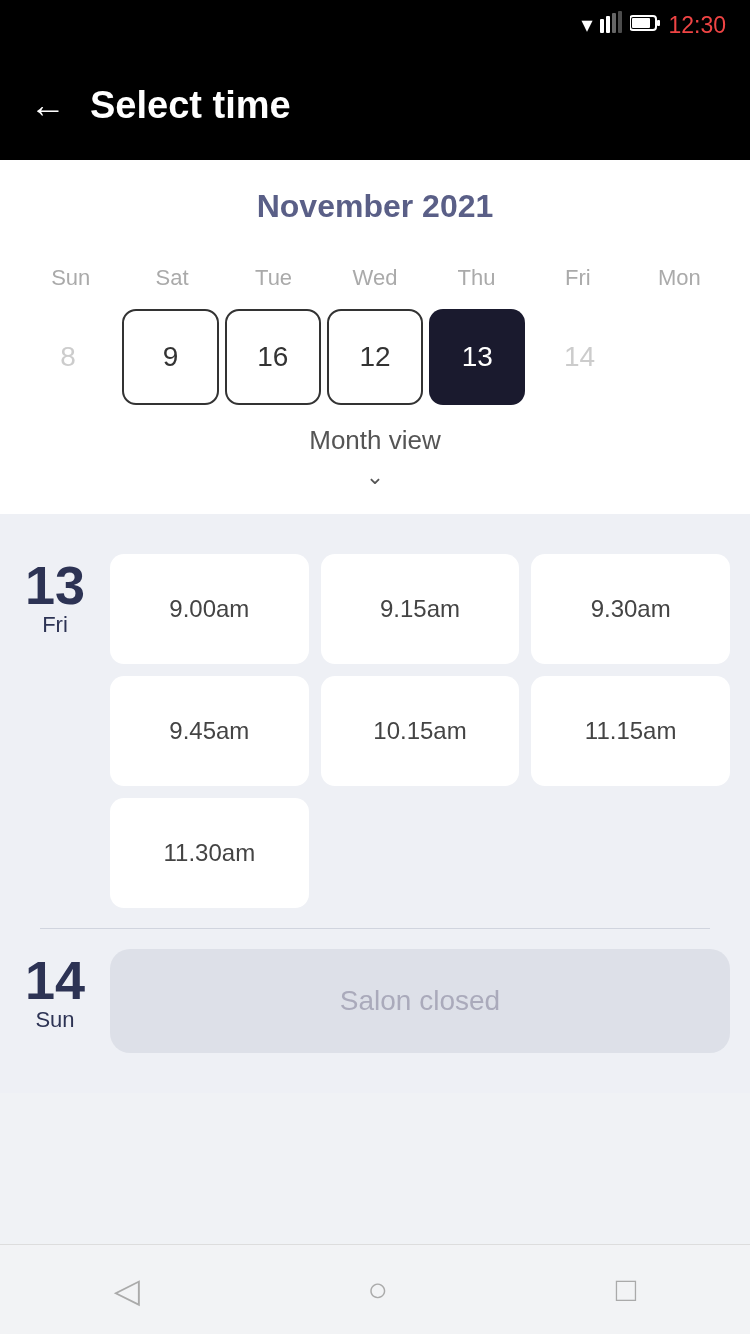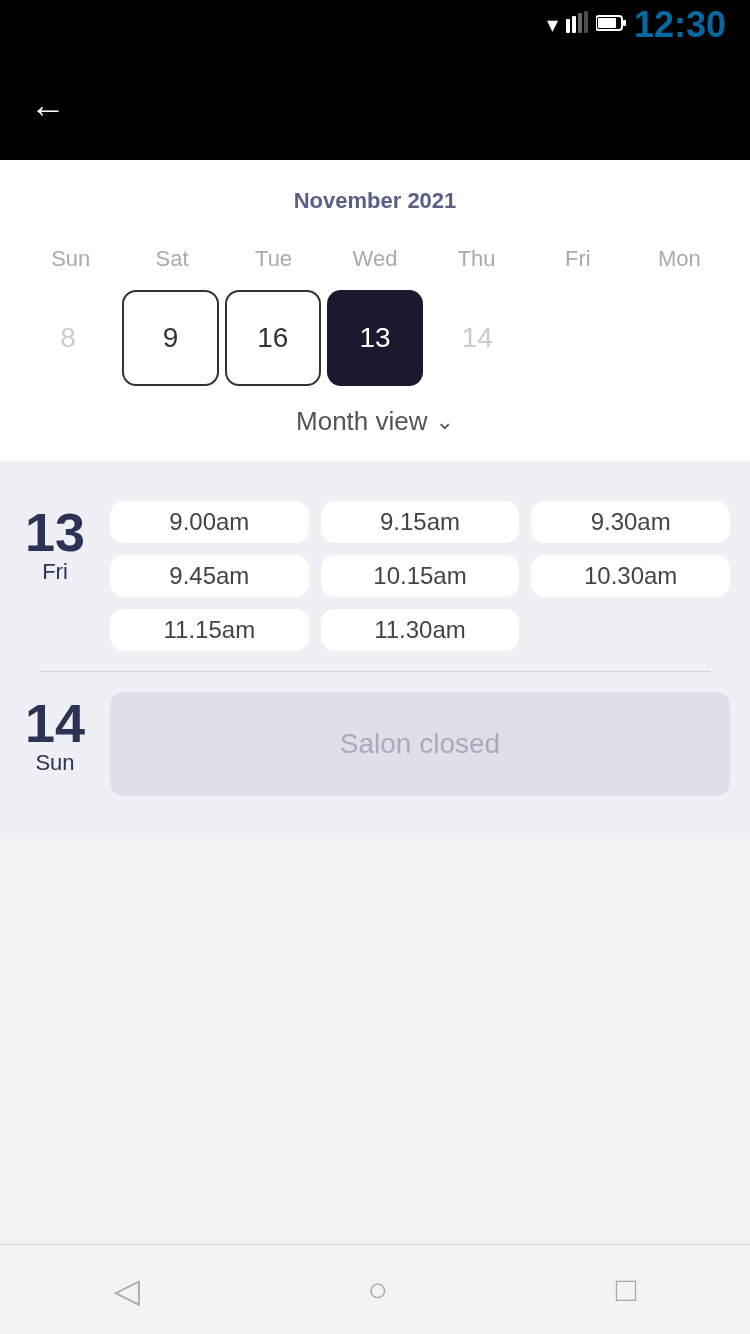--- a/index.html
+++ b/index.html
@@ -17,23 +17,23 @@
     .status-bar {
       background: #000;
       height: 50px;
       display: flex;
       align-items: center;
       justify-content: flex-end;
       padding: 0 24px;
       gap: 8px;
     }
     .status-bar .time {
-      color: #0369a1;
-      font-size: 36px;
-      font-weight: 700;
+      color: #ef4444;
+      font-size: 23px;
+      font-weight: 400;
     }
     .status-icons {
       display: flex;
       align-items: center;
       gap: 8px;
     }
     .wifi-icon, .signal-icon, .battery-icon {
       color: #fff;
       font-size: 22px;
     }
@@ -60,24 +60,24 @@
     }
 
     
     .calendar-section {
       background: #fff;
       padding: 28px 20px 16px;
     }
 
     .month-label {
       text-align: center;
-      font-size: 22px;
+      font-size: 32px;
       font-weight: 600;
       color: #5a5f87;
-      margin-bottom: 28px;
+      margin-bottom: 36px;
     }
 
     .day-headers {
       display: grid;
       grid-template-columns: repeat(7, 1fr);
       text-align: center;
       margin-bottom: 10px;
     }
     .day-header {
       font-size: 22px;
@@ -118,20 +118,21 @@
     }
 
     
     .month-view-toggle {
       display: flex;
       align-items: center;
       justify-content: center;
       gap: 8px;
       padding: 16px 0 8px;
       cursor: pointer;
+      flex-direction: column;
     }
     .month-view-label {
       font-size: 26px;
       color: #555;
     }
     .chevron-down {
       font-size: 22px;
       color: #555;
     }
 
@@ -169,39 +170,39 @@
     .time-slots-grid {
       flex: 1;
       display: grid;
       grid-template-columns: repeat(3, 1fr);
       gap: 12px;
     }
 
     .time-slot {
       background: #fff;
       border-radius: 14px;
-      padding: 6px 10px;
+      padding: 40px 10px;
       text-align: center;
       font-size: 24px;
       color: #444;
       cursor: pointer;
       border: 1.5px solid transparent;
     }
 
     .divider {
       height: 1px;
       background: #d0d4de;
       margin: 0 20px;
     }
 
     
     .salon-closed-slot {
       flex: 1;
       background: #dde0e8;
-      border-radius: 14px;
+      border-radius: 20px;
       padding: 36px 20px;
       text-align: center;
       font-size: 28px;
       color: #aab;
     }
 
     
     .bottom-nav {
       position: fixed;
       bottom: 0;
@@ -243,20 +244,21 @@
         <rect x="2" y="4" width="18" height="10" rx="1" fill="white"></rect>
         <rect x="27" y="6" width="3" height="6" rx="1" fill="white"></rect>
       </svg>
     </span>
   </div>
   <span class="time">12:30</span>
 </div>
 
 <div class="header">
   <span class="back-arrow">←</span>
+  <span class="header-title">Select time</span>
 </div>
 
 <div class="content-scroll">
 
   <div class="calendar-section">
     <div class="month-label">November 2021</div>
 
     <div class="day-headers">
       <div class="day-header">Sun</div>
       <div class="day-header">Sat</div>
@@ -264,20 +266,21 @@
       <div class="day-header">Wed</div>
       <div class="day-header">Thu</div>
       <div class="day-header">Fri</div>
       <div class="day-header">Mon</div>
     </div>
 
     <div class="day-row">
       <div class="day-cell inactive">8</div>
       <div class="day-cell outlined">9</div>
       <div class="day-cell outlined">16</div>
+      <div class="day-cell outlined">12</div>
       <div class="day-cell selected">13</div>
       <div class="day-cell inactive">14</div>
     </div>
 
     <div class="month-view-toggle">
       <span class="month-view-label">Month view</span>
       <span class="chevron-down">⌄</span>
     </div>
   </div>
 
@@ -287,21 +290,20 @@
       <div class="day-number-block">
         <span class="day-number">13</span>
         <span class="day-name">Fri</span>
       </div>
       <div class="time-slots-grid">
         <div class="time-slot">9.00am</div>
         <div class="time-slot">9.15am</div>
         <div class="time-slot">9.30am</div>
         <div class="time-slot">9.45am</div>
         <div class="time-slot">10.15am</div>
-        <div class="time-slot">10.30am</div>
         <div class="time-slot">11.15am</div>
         <div class="time-slot">11.30am</div>
       </div>
     </div>
 
     <div class="divider"></div>
 
     <div class="day-block">
       <div class="day-number-block">
         <span class="day-number">14</span>

